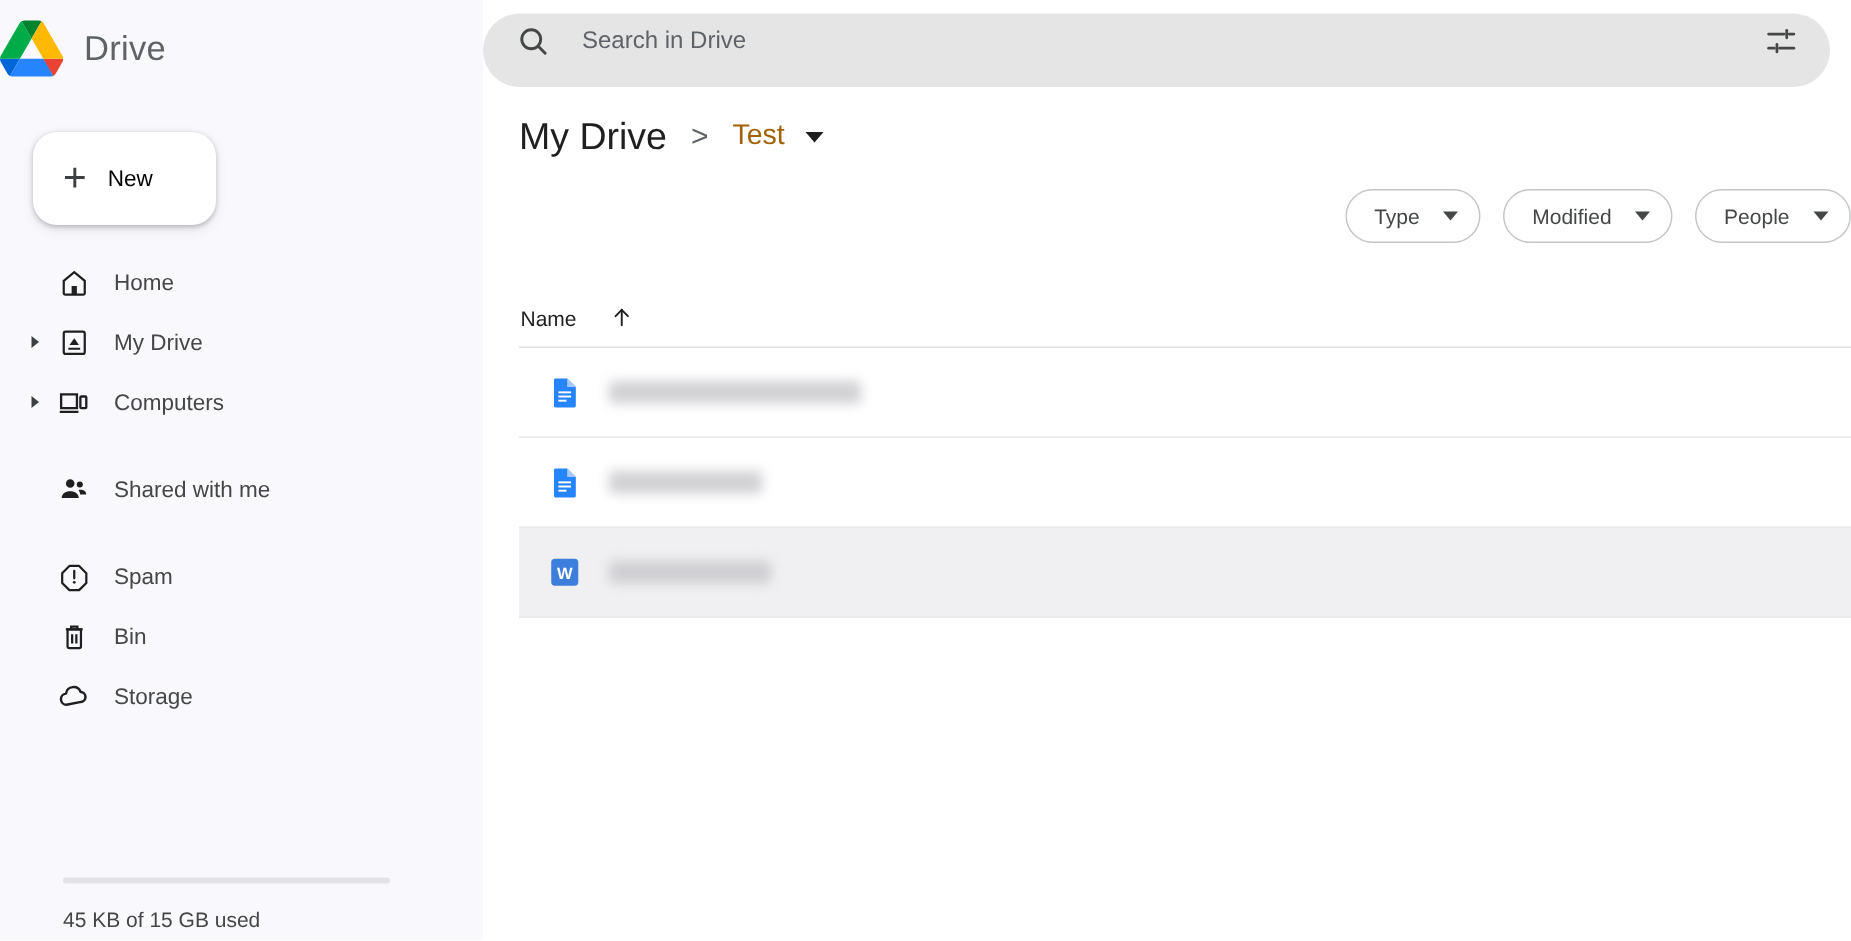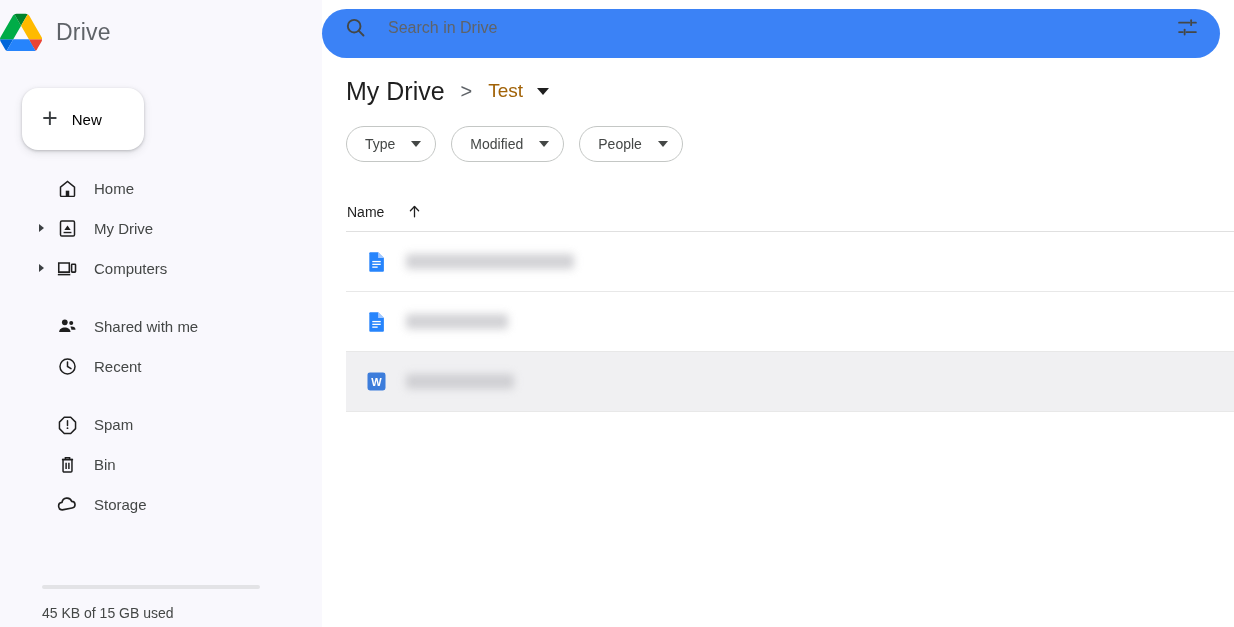--- a/index.html
+++ b/index.html
@@ -43,21 +43,21 @@
   .new-plus {
     font-size: 27px; color: #3c4043; line-height: 1; font-weight: 400;
     margin-top: -2px;
   }
   .new-label { font-size: 15px; color: #000000; }
 
   .nav { margin-top: 18px; }
   .nav-group + .nav-group { margin-top: 18px; }
   .nav-item {
     display: flex; align-items: center;
-    height: 40px; padding-left: 32px;
+    height: 40px; padding-left: 14px;
     gap: 0; cursor: pointer; position: relative;
     border-radius: 0 20px 20px 0;
   }
   .expander {
     width: 18px; height: 18px; display: flex;
     align-items: center; justify-content: center;
     flex: 0 0 18px;
   }
   .expander.empty { visibility: hidden; }
   .expander .tri {
@@ -87,21 +87,21 @@
   }
 
   
   .main {
     flex: 1 1 auto; height: 627px;
     background: #ffffff; position: relative;
   }
   .searchbar-row { padding: 9px 14px 0 0; }
   .searchbar {
     height: 49px;
-    background: #3b82f6;
+    background: #e5e5e5;
     border-radius: 26px;
     display: flex; align-items: center;
     padding: 0 18px 12px 22px;
     cursor: text;
   }
   .search-icon { flex: 0 0 24px; color: #444746; display:flex; align-items:center; }
   .search-input {
     flex: 1 1 auto; border: none; outline: none;
     background: transparent;
     font-size: 16px; color: #1f1f1f;
@@ -130,21 +130,21 @@
     font-size: 19px; color: #a16207; cursor: pointer;
   }
   .crumb-caret {
     margin-left: 14px; width: 0; height: 0;
     border-left: 6px solid transparent;
     border-right: 6px solid transparent;
     border-top: 7px solid #1f1f1f;
     cursor: pointer;
   }
 
-  .chips { display: flex; gap: 15px; margin-top: 2px; }
+  .chips { display: flex; gap: 15px; margin-top: 2px; justify-content: flex-end; }
   .chip {
     height: 36px; border: 1px solid #c4c7c5; border-radius: 18px;
     background: #fff;
     display: flex; align-items: center;
     padding: 0 14px 0 18px; gap: 16px;
     cursor: pointer;
     font-family: "Liberation Sans", sans-serif;
   }
   .chip-label { font-size: 14px; color: #444746; }
   .chip-caret {
@@ -266,32 +266,20 @@
             <svg width="22" height="22" viewBox="0 0 24 24" fill="#1f1f1f">
               <circle cx="9.6" cy="8" r="3.1"></circle>
               <path d="M3.4 18.6c0-3.2 2.8-5 6.2-5s6.2 1.8 6.2 5z"></path>
               <circle cx="16.6" cy="8.7" r="2.2"></circle>
               <path d="M17.2 12.6c2.4 0 4.1 1.3 4.1 3.4h-4.5c-.1-1.3-.5-2.4-1.2-3.2.5-.1 1-.2 1.6-.2z"></path>
             </svg>
           </span>
           <span class="nav-label">Shared with me</span>
         </div>
 
-        <div class="nav-item">
-          <span class="expander empty">
-              <i class="tri"></i>
-            </span>
-          <span class="nav-icon">
-            <svg width="21" height="21" viewBox="0 0 24 24" fill="none" stroke="#1f1f1f" stroke-width="1.7">
-              <circle cx="12" cy="12" r="8.6"></circle>
-              <path d="M12 6.8V12l4 2.4" stroke-linecap="round"></path>
-            </svg>
-          </span>
-          <span class="nav-label">Recent</span>
-        </div>
 
       </div>
 
       <div class="nav-group">
         <div class="nav-item">
           <span class="expander empty">
               <i class="tri"></i>
             </span>
           <span class="nav-icon">
             <svg width="21" height="21" viewBox="0 0 24 24" fill="none" stroke="#1f1f1f" stroke-width="1.7">

